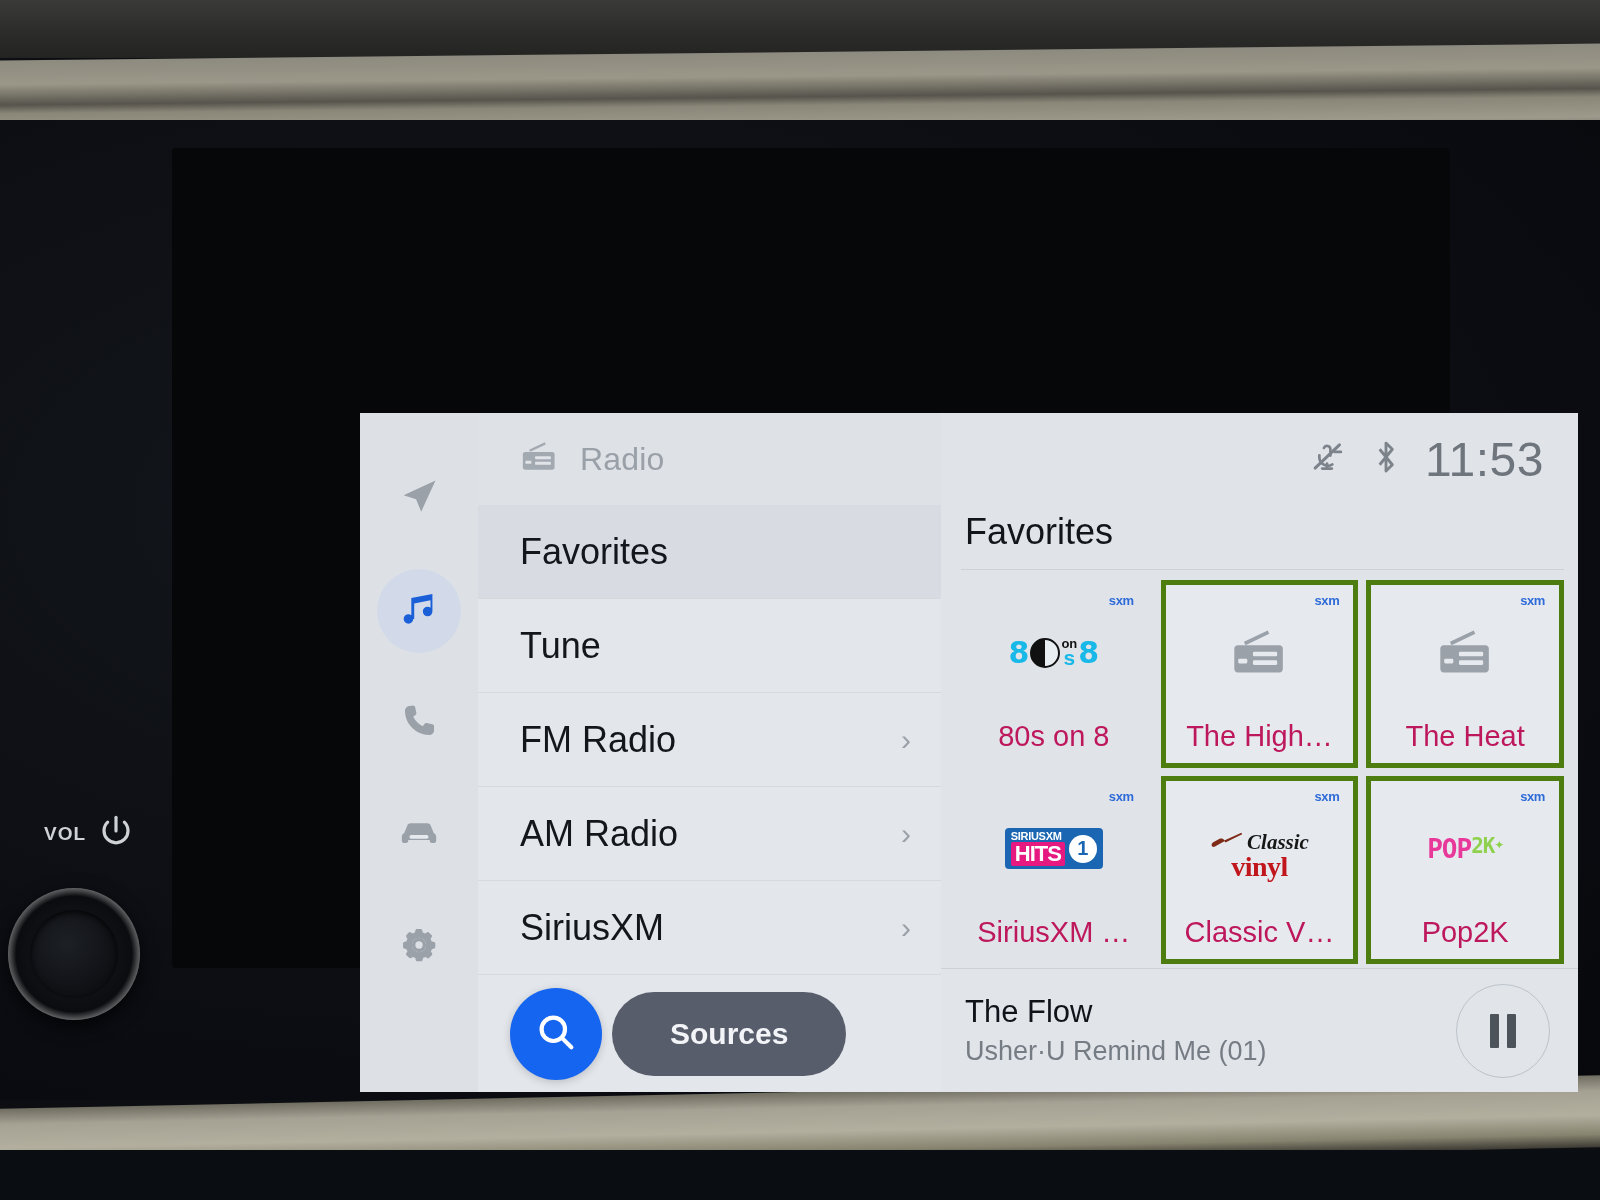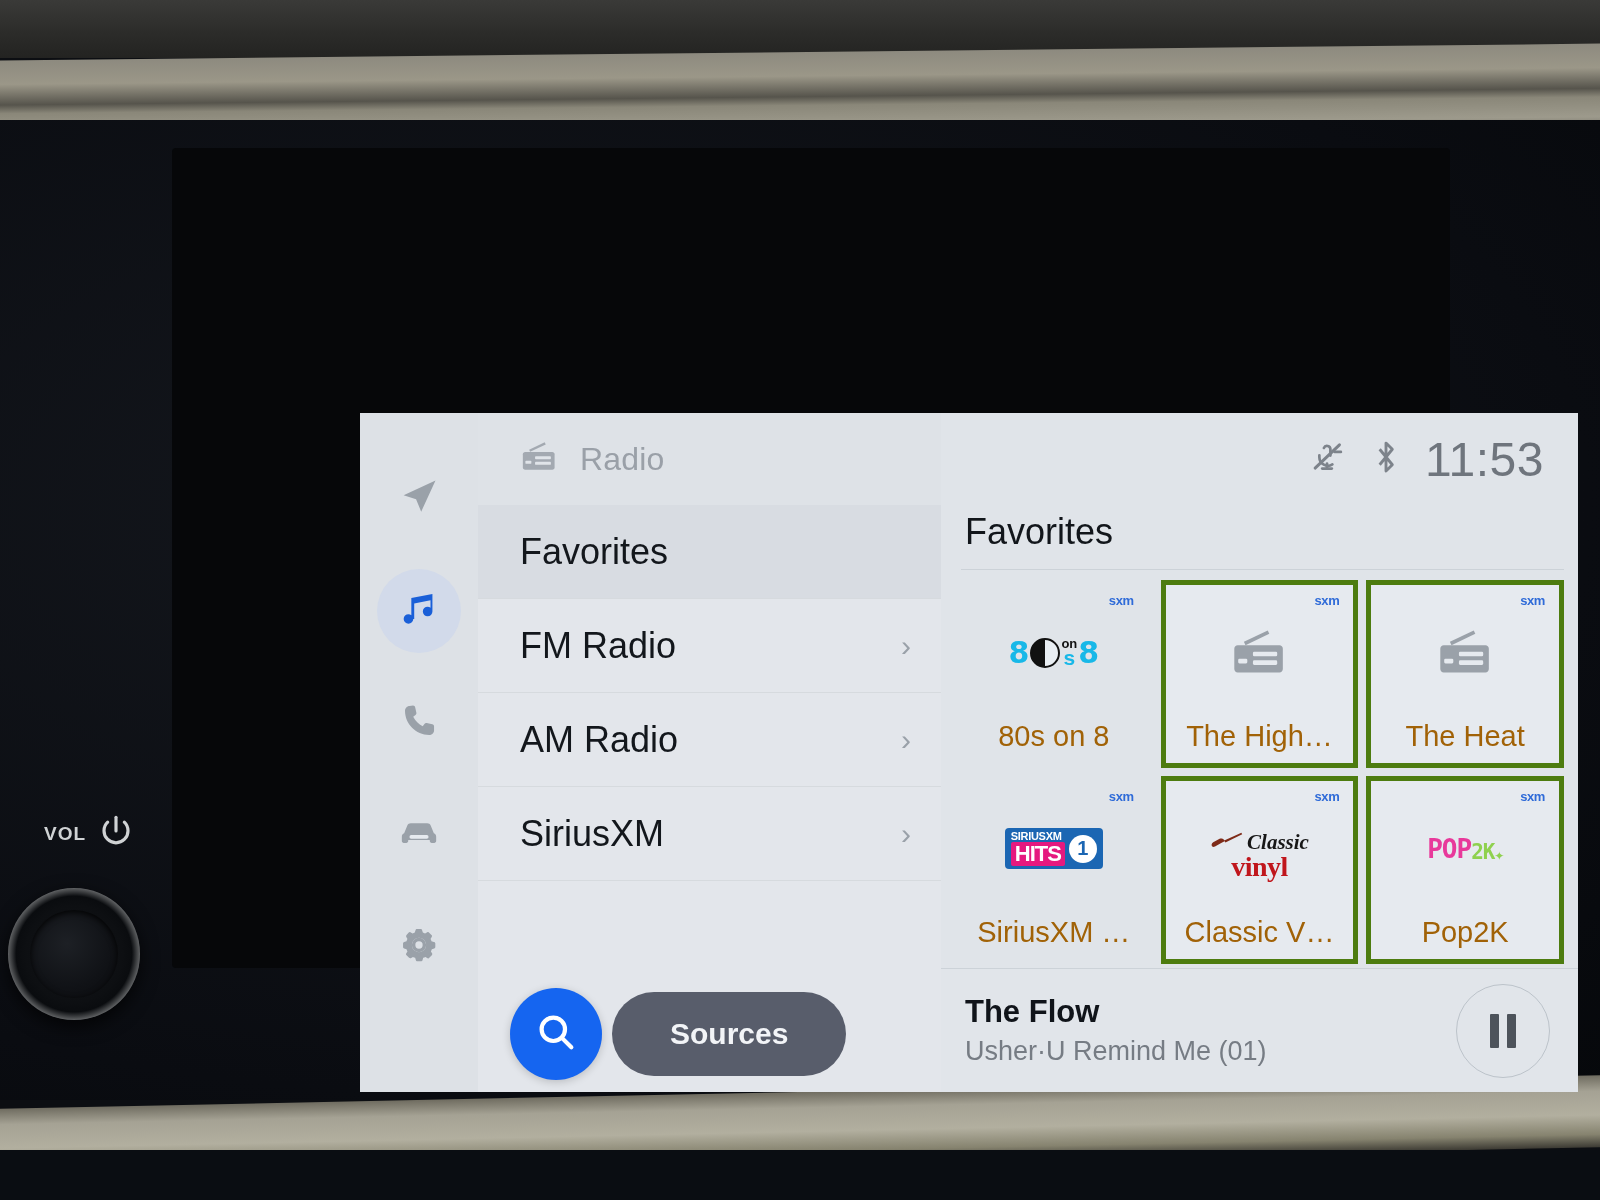--- a/index.html
+++ b/index.html
@@ -183,21 +183,21 @@
   .sxm-badge {
     position: absolute; right: 14px; top: 8px;
     font-size: 13px; font-weight: 800; color: #2f6bd8;
     letter-spacing: -.4px;
   }
   .tile-art {
     flex: 1 1 auto; width: 100%;
     display: flex; align-items: center; justify-content: center;
   }
   .tile-name {
-    font-size: 29px; color: #a16207; font-weight: 400;
+    font-size: 29px; color: #be185d; font-weight: 400;
     white-space: nowrap;
   }
 
   
   .logo-80s { display: flex; align-items: center; gap: 1px; }
   .d8 {
     font-size: 30px; font-weight: 900; color: #18b8e8;
     font-family: "DejaVu Sans", sans-serif; line-height: 1;
   }
   .face {
@@ -233,35 +233,35 @@
     font-size: 21px; font-weight: 700; color: #171717;
   }
   .vinyl-word {
     font-family: "Liberation Serif", serif;
     font-size: 28px; font-weight: 700; color: #c0161c; letter-spacing: -.5px;
   }
 
   .logo-pop2k {
     font-family: "DejaVu Sans Mono", monospace;
     font-size: 26px; font-weight: 700; color: #e8399b; letter-spacing: -1px;
-    display: flex; align-items: flex-end;
+    display: flex; align-items: flex-start;
   }
   .pop2k-2k { color: #8fd14f; font-size: 21px; }
   .pop2k-star { color: #8fd14f; font-size: 16px; }
 
   
   .nowplay {
     height: 124px; flex: 0 0 124px;
     border-top: 1px solid #ccd2d8;
     display: flex; align-items: center;
     padding: 0 28px 0 24px;
     background: #e1e5ea;
   }
   .np-text { display: flex; flex-direction: column; gap: 6px; }
-  .np-title { font-size: 31px; color: #10141a; font-weight: 700; }
+  .np-title { font-size: 31px; color: #10141a; font-weight: 400; }
   .np-sub { font-size: 27px; color: #767c84; font-weight: 400; }
   .np-btn {
     margin-left: auto;
     width: 94px; height: 94px; border-radius: 50%;
     border: 1px solid #bcc3ca;
     display: flex; align-items: center; justify-content: center;
   }
   .pause-bars { display: flex; gap: 8px; }
   .pause-bars i {
     display: block; width: 9px; height: 34px;
@@ -378,20 +378,24 @@
           </span>
           <span class="hdr-title">Radio</span>
         </div>
 
         <div class="menu">
           <div class="menu-row sel">
             <span class="menu-label">Favorites</span>
             <span class="chev"></span>
           </div>
           <div class="menu-row">
+            <span class="menu-label">Tune</span>
+            <span class="chev"></span>
+          </div>
+          <div class="menu-row">
             <span class="menu-label">FM Radio</span>
             <span class="chev">›</span>
           </div>
           <div class="menu-row">
             <span class="menu-label">AM Radio</span>
             <span class="chev">›</span>
           </div>
           <div class="menu-row">
             <span class="menu-label">SiriusXM</span>
             <span class="chev">›</span>

